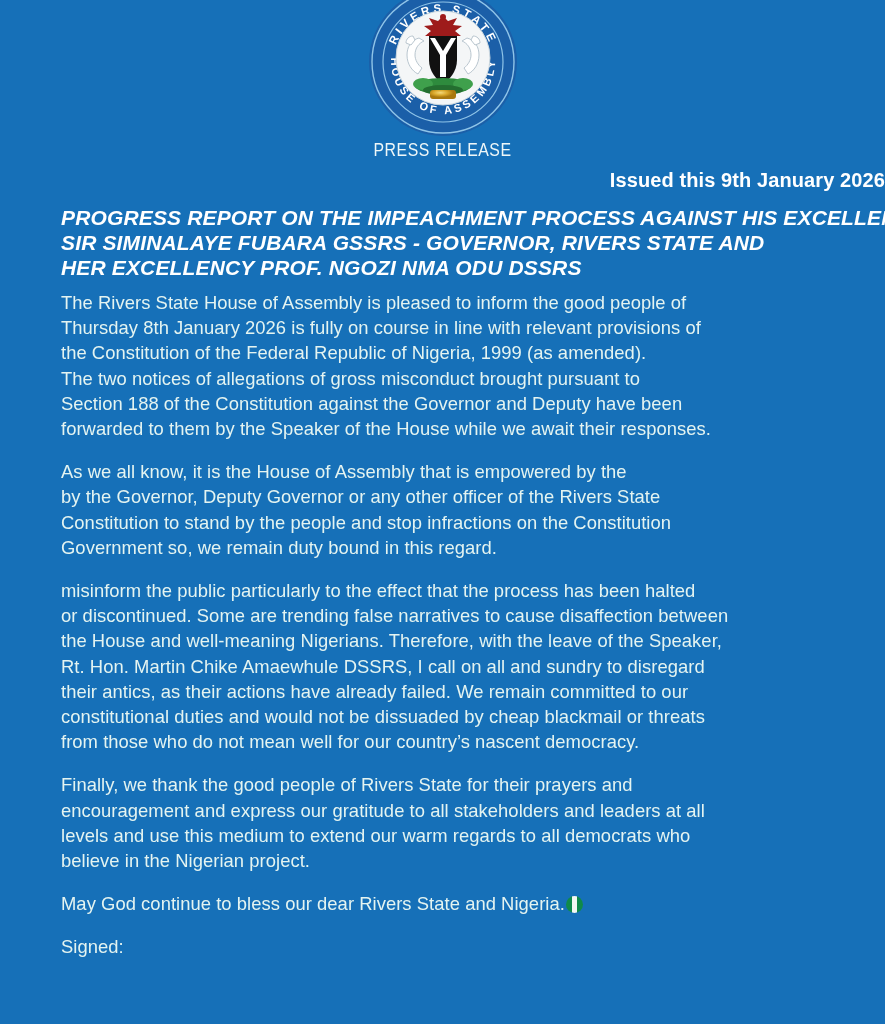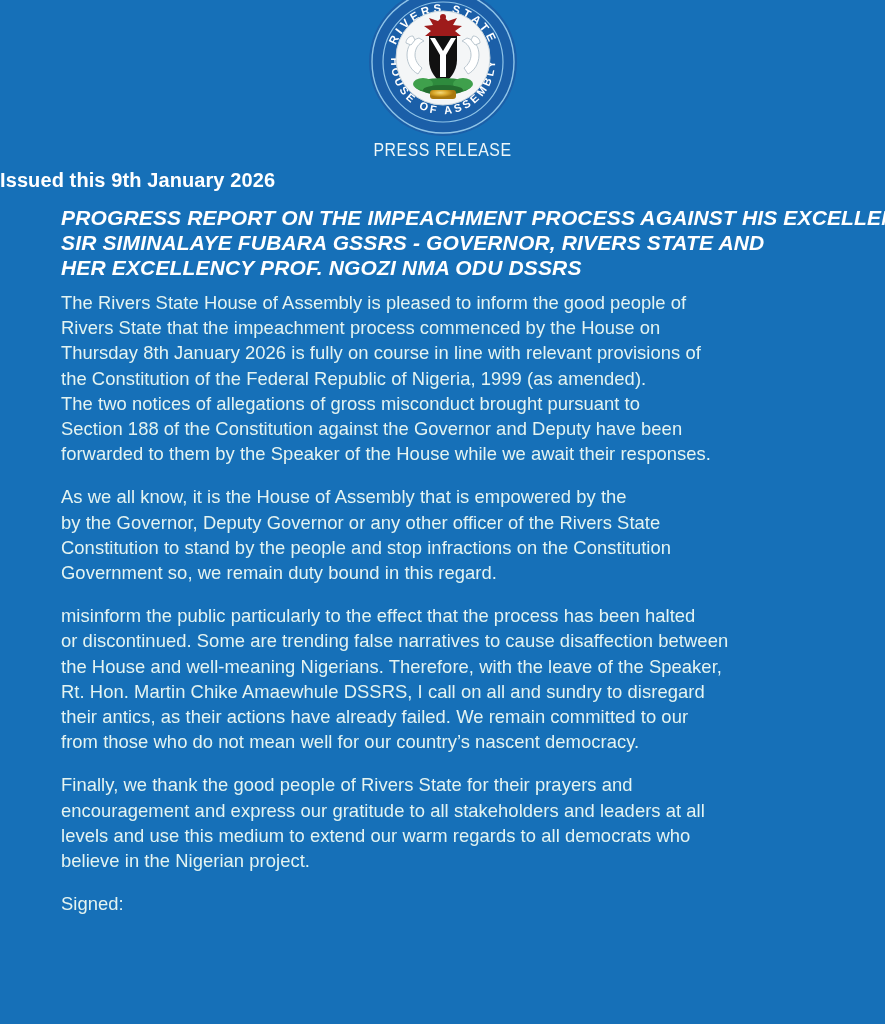--- a/index.html
+++ b/index.html
@@ -25,21 +25,21 @@
     position:absolute; left:0; right:0; top:140px;
     text-align:center;
     color:#eef7f8;
     font-size:18px;
     letter-spacing:.6px;
     font-stretch:condensed;
     transform:scaleX(.88);
   }
   .issued {
     position:absolute; left:0; right:0; top:169px;
-    text-align:left;
+    text-align:right;
     color:#ffffff;
     font-size:20px;
     font-weight:bold;
     letter-spacing:.1px;
   }
 
   
   .title {
     position:absolute; left:61px; top:205px; width:790px;
     color:#ffffff;
@@ -151,51 +151,54 @@
   <div class="title">
     <span class="tline">PROGRESS REPORT ON THE IMPEACHMENT PROCESS AGAINST HIS EXCELLENCY,</span>
     <span class="tline">SIR SIMINALAYE FUBARA GSSRS - GOVERNOR, RIVERS STATE AND</span>
     <span class="tline">HER EXCELLENCY PROF. NGOZI NMA ODU DSSRS</span>
   </div>
 
   <div class="body-text">
 
     <div class="para">
       <span class="l">The Rivers State House of Assembly is pleased to inform the good people of</span>
-      <span class="l">Rivers State that the impeachment process commenced by the House on</span>
       <span class="l">Thursday 8th January 2026 is fully on course in line with relevant provisions of</span>
       <span class="l">the Constitution of the Federal Republic of Nigeria, 1999 (as amended).</span>
       <span class="l">The two notices of allegations of gross misconduct brought pursuant to</span>
       <span class="l">Section 188 of the Constitution against the Governor and Deputy have been</span>
       <span class="l">forwarded to them by the Speaker of the House while we await their responses.</span>
     </div>
 
     <div class="para">
       <span class="l">As we all know, it is the House of Assembly that is empowered by the</span>
       <span class="l">by the Governor, Deputy Governor or any other officer of the Rivers State</span>
       <span class="l">Constitution to stand by the people and stop infractions on the Constitution</span>
       <span class="l">Government so, we remain duty bound in this regard.</span>
     </div>
 
     <div class="para">
       <span class="l">misinform the public particularly to the effect that the process has been halted</span>
       <span class="l">or discontinued. Some are trending false narratives to cause disaffection between</span>
       <span class="l">the House and well-meaning Nigerians. Therefore, with the leave of the Speaker,</span>
       <span class="l">Rt. Hon. Martin Chike Amaewhule DSSRS, I call on all and sundry to disregard</span>
       <span class="l">their antics, as their actions have already failed. We remain committed to our</span>
+      <span class="l">constitutional duties and would not be dissuaded by cheap blackmail or threats</span>
       <span class="l">from those who do not mean well for our country’s nascent democracy.</span>
     </div>
 
     <div class="para">
       <span class="l">Finally, we thank the good people of Rivers State for their prayers and</span>
       <span class="l">encouragement and express our gratitude to all stakeholders and leaders at all</span>
       <span class="l">levels and use this medium to extend our warm regards to all democrats who</span>
       <span class="l">believe in the Nigerian project.</span>
     </div>
 
+    <div class="para">
+      <span>May God continue to bless our dear Rivers State and Nigeria.</span><span class="ng-flag"></span>
+    </div>
 
     <div class="para tight">
       <span class="l signed">Signed:</span>
     </div>
 
     <div class="gap-sm"></div>
 
   </div>
 </div>
 

